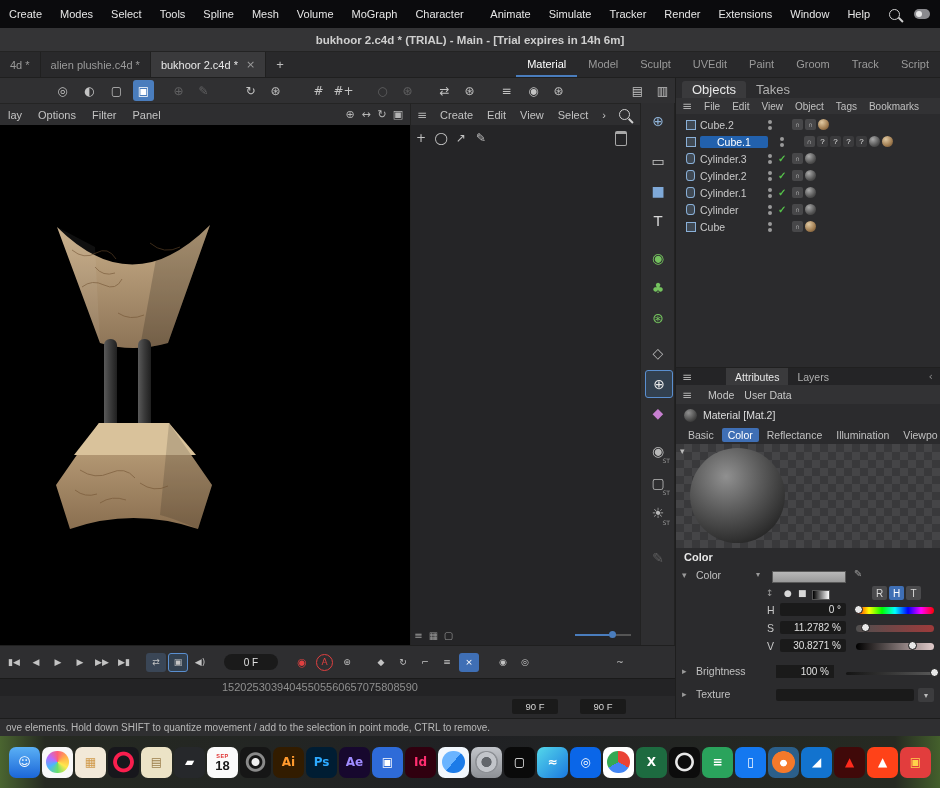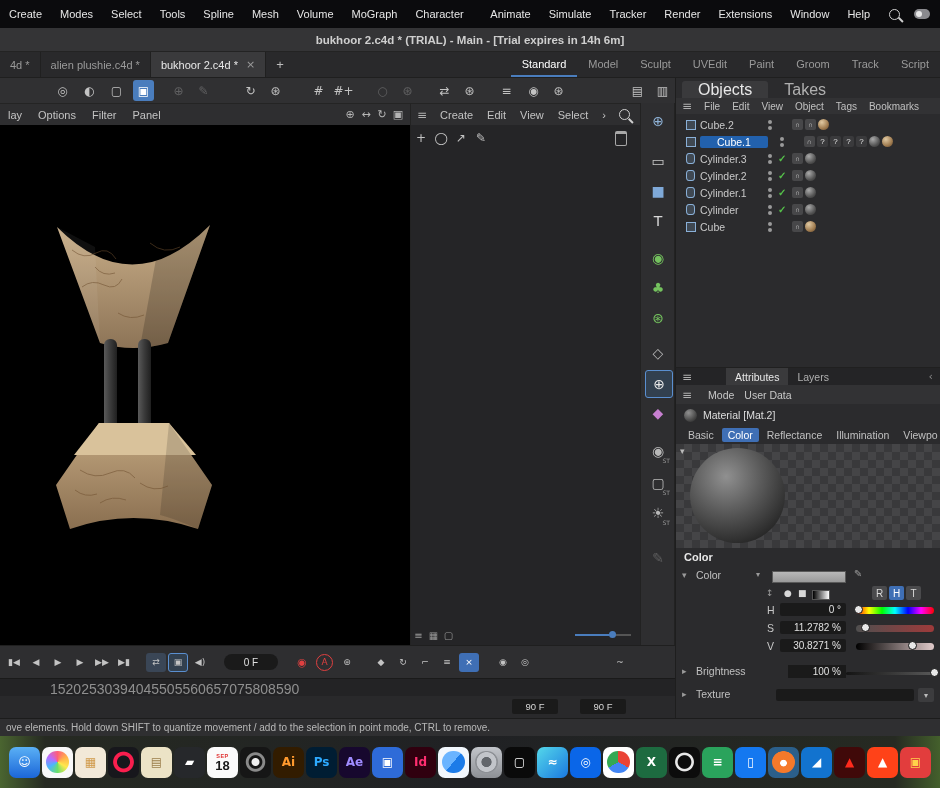--- a/index.html
+++ b/index.html
@@ -75,21 +75,21 @@
 
   
   #vtb{left:640px;top:103px;width:35px;height:542px;background:#2e2e30;border-left:1px solid #222;border-right:1px solid #222;box-sizing:border-box;}
   .vicn{position:absolute;left:4px;width:26px;height:26px;border-radius:3px;display:flex;align-items:center;justify-content:center;font-size:14px;}
   .vicn.sel{border:1px solid #5a8fd0;background:#32404f;}
   .vicn .st{position:absolute;right:1px;bottom:0px;font-size:6px;color:#9a9a9a;letter-spacing:0;}
 
   
   #objpanel{left:675px;top:78px;width:265px;height:289px;background:#2b2b2d;border-left:1px solid #1e1e1e;box-sizing:border-box;}
   #objtabs{position:absolute;left:0;top:3px;height:17px;display:flex;align-items:stretch;padding-left:6px;}
-  .otab{display:flex;align-items:center;padding:0 16px;font-size:16px;color:#b0b0b0;}
+  .otab{display:flex;align-items:center;padding:0 10px;font-size:13px;color:#b0b0b0;}
   .otab.active{background:#3a3a3c;color:#e8e8e8;border-radius:3px 3px 0 0;}
   #objmenu{position:absolute;left:0;top:20px;width:265px;height:16px;background:#323234;display:flex;align-items:center;}
   .om{padding:0 6px;color:#c0c0c0;font-size:10px;}
   #objrows{position:absolute;left:0;top:38px;width:265px;}
   .orow{height:17px;display:flex;align-items:center;padding-left:10px;box-sizing:border-box;}
   .oicon{width:14px;flex:none;display:flex;align-items:center;}
   .cubeic{width:8px;height:8px;border:1px solid #8ab0d8;background:rgba(138,176,216,.22);}
   .cylic{width:7px;height:9px;border:1px solid #8ab0d8;border-radius:3px/4px;background:rgba(138,176,216,.22);}
   .oname{width:64px;flex:none;font-size:10.5px;color:#c9c9c9;white-space:nowrap;}
   .oname.sel{background:#2261ad;color:#fff;border-radius:2px;padding:0 17px;width:auto;margin-right:8px;}
@@ -132,37 +132,37 @@
   .rht{position:absolute;top:0;width:15px;height:14px;border-radius:2px;background:#4a4a4c;color:#d8d8d8;display:flex;align-items:center;justify-content:center;font-size:10px;}
   .rht.active{background:#3f6fb5;color:#fff;}
   .chrow{position:relative;height:18px;}
   .chlab{position:absolute;left:91px;top:2px;font-size:10.5px;color:#c8c8c8;}
   .chfield{position:absolute;left:104px;top:1px;width:66px;height:13px;background:#1a1a1a;border-radius:2px;color:#e0e0e0;font-size:10px;display:flex;align-items:center;justify-content:flex-end;padding-right:5px;box-sizing:border-box;}
   .track{position:absolute;left:180px;top:5px;width:78px;height:7px;border-radius:4px;}
   .track.hue{background:linear-gradient(90deg,#f00,#ff0,#0f0,#0ff,#00f,#f0f,#f00);}
   .track.sat{background:linear-gradient(90deg,#4f4f4f,#9e3a3a);}
   .track.val{background:linear-gradient(90deg,#000,#e0caca);}
   .knob{position:absolute;top:-2px;width:9px;height:9px;border-radius:50%;background:#e8e8e8;border:1px solid #111;box-sizing:border-box;}
-  .bfield{position:absolute;left:112px;top:1px;width:58px;height:13px;background:#1a1a1a;border-radius:0;color:#e0e0e0;font-size:10px;display:flex;align-items:center;justify-content:flex-end;padding-right:5px;box-sizing:border-box;}
+  .bfield{position:absolute;left:100px;top:1px;width:58px;height:13px;background:#1a1a1a;border-radius:0;color:#e0e0e0;font-size:10px;display:flex;align-items:center;justify-content:flex-end;padding-right:5px;box-sizing:border-box;}
   .btrack{position:absolute;left:170px;top:8px;width:90px;height:3px;border-radius:2px;background:linear-gradient(90deg,#141414,#5a5a5a);}
   .btrack .knob{top:-4px;}
   .texfield{position:absolute;left:100px;top:2px;width:138px;height:12px;background:#1a1a1a;border-radius:2px;}
   .texdd{position:absolute;left:242px;top:1px;width:16px;height:14px;background:#3c3c3e;border-radius:2px;color:#bbb;font-size:8px;display:flex;align-items:center;justify-content:center;}
 
   
   #transport{left:0;top:645px;width:675px;height:33px;background:#2e2e30;display:flex;align-items:center;border-top:1px solid #1f1f1f;box-sizing:border-box;padding-left:4px;}
   .pbtn{width:20px;height:19px;border-radius:3px;display:flex;align-items:center;justify-content:center;color:#c3c3c3;font-size:9px;flex:none;margin-right:2px;}
   .pbtn.tint{background:#3a4656;}
   .pbtn.sel{border:1px solid #5a8fd0;background:#32404f;box-sizing:border-box;}
   .pbtn.red{color:#e04040;font-size:11px;}
   .pbtn.redring{color:#e04040;border:1px solid #e04040;border-radius:50%;width:15px;height:15px;margin:0 4px 0 2px;font-size:9px;}
   .pbtn.blue{background:#3f6fb5;color:#fff;}
   .tfield{width:54px;height:16px;background:#1a1a1a;border-radius:8px;color:#e0e0e0;font-size:10px;display:flex;align-items:center;justify-content:center;flex:none;}
   #ruler{left:0;top:678px;width:675px;height:18px;background:#232325;border-top:1px solid #1a1a1a;box-sizing:border-box;}
-  #ruler-nums{display:flex;justify-content:flex-start;width:640px;padding:2px 10px 0 10px;box-sizing:border-box;font-size:14px;color:#8f8f8f;margin-left:40px;}
+  #ruler-nums{display:flex;justify-content:center;width:640px;padding:2px 10px 0 10px;box-sizing:border-box;font-size:11px;color:#8f8f8f;}
   #endbar{left:0;top:696px;width:675px;height:22px;background:#29292b;}
   .efield{position:absolute;top:3px;width:46px;height:15px;background:#1a1a1a;border-radius:2px;color:#d8d8d8;font-size:9.5px;display:flex;align-items:center;justify-content:center;}
 
   
   #status{left:0;top:718px;width:940px;height:18px;background:#2f2f31;border-top:1px solid #1c1c1c;display:flex;align-items:center;box-sizing:border-box;}
   #status-text{padding-left:6px;font-size:10px;color:#b8b8b8;white-space:nowrap;}
 
   
   #dock{left:0;top:736px;width:940px;height:52px;
         background:linear-gradient(90deg,#4a6530 0px,#262a22 45px,#202124 50%,#262a22 calc(100% - 45px),#44602c 100%);
@@ -213,21 +213,21 @@
       </div>
       <div class="dtab">
         <span>alien plushie.c4d *</span>
       </div>
       <div class="dtab active">
         <span>bukhoor 2.c4d *</span>
         <span class="dclose icnf">×</span>
       </div>
       <div class="dplus">+</div>
       <div id="laytabs">
-        <div class="ltab active">Standard</div>
+        <div class="ltab active">Material</div>
         <div class="ltab">Model</div>
         <div class="ltab">Sculpt</div>
         <div class="ltab">UVEdit</div>
         <div class="ltab">Paint</div>
         <div class="ltab">Groom</div>
         <div class="ltab">Track</div>
         <div class="ltab">Script</div>
       </div>
     </div>
 

